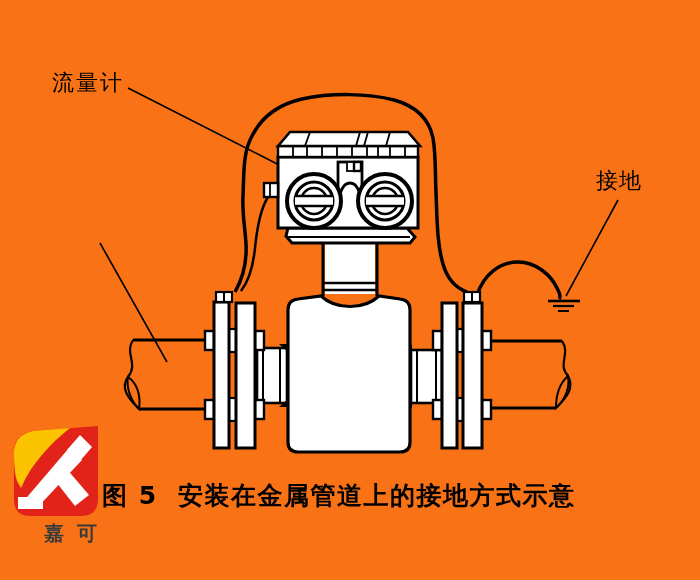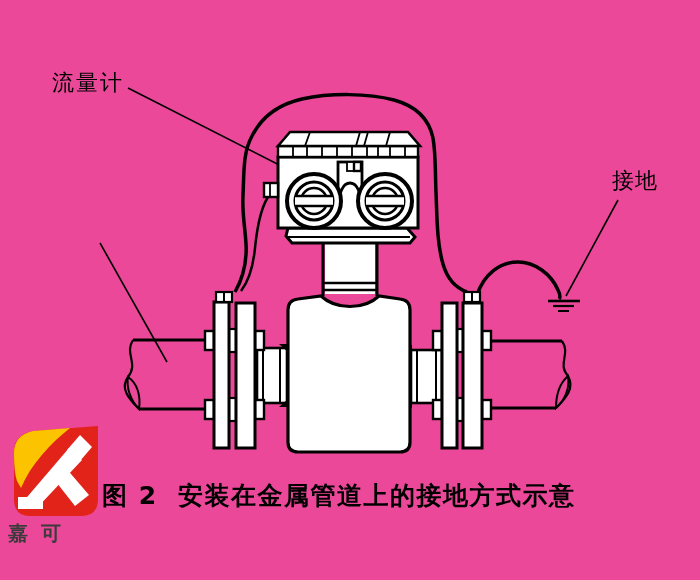--- a/index.html
+++ b/index.html
@@ -1,26 +1,26 @@
 <!DOCTYPE html>
 <html><head>
 <meta charset="utf-8">
 <style>
   html,body{margin:0;padding:0;background:#fff;}
-  #stage{position:relative;width:700px;height:580px;background:#ec4899;overflow:hidden;
+  #stage{position:relative;width:700px;height:580px;background:#f97316;overflow:hidden;
          font-family:"DejaVu Sans","Liberation Sans",sans-serif;}
   #diagram{position:absolute;left:0;top:0;}
   .lbl{position:absolute;color:#000;font-weight:500;white-space:pre;}
   .lbl-flowmeter{left:52px;top:68px;font-size:22px;letter-spacing:2px;}
   .lbl-pipe{left:49px;top:202px;font-size:22px;letter-spacing:2px;}
-  .lbl-ground{left:596px;top:166px;font-size:22px;letter-spacing:1px;margin-left:16px;}
+  .lbl-ground{left:596px;top:166px;font-size:22px;letter-spacing:1px;}
   .caption{position:absolute;left:102px;top:479px;font-size:25px;font-weight:700;
            letter-spacing:1.5px;color:#000;white-space:pre;}
   .logo-wrap{position:absolute;left:8px;top:424px;width:92px;height:130px;}
-  .logo-text{position:absolute;left:0px;top:96px;width:92px;text-align:left;
+  .logo-text{position:absolute;left:0px;top:96px;width:92px;text-align:right;
              font-size:20px;font-weight:700;color:#3b3b3b;letter-spacing:3px;white-space:pre;}
   svg{display:block;}
   .ln{stroke:#000;fill:none;}
   .fw{fill:#fff;stroke:#000;}
   .fb{fill:#000;stroke:none;}
 </style>
 </head>
 <body>
 
 <div id="stage">
@@ -167,21 +167,21 @@
 
       <g>
         <rect x="264" y="183" width="14" height="14" class="fw" stroke-width="2.4"></rect>
         <line x1="270" y1="183" x2="270" y2="197" class="ln" stroke-width="1.8"></line>
       </g>
     </g>
   </svg>
 
   <div class="lbl lbl-flowmeter">流量计</div>
   <div class="lbl lbl-ground">接地</div>
-  <div class="caption">图 2  安装在金属管道上的接地方式示意</div>
+  <div class="caption">图 5  安装在金属管道上的接地方式示意</div>
 
   <div class="logo-wrap">
     <svg width="92" height="95" viewBox="0 0 92 95">
       <path fill="#e2231a" d="M25,7 L90,2 L90,75 Q90,92 73,92 L22,92 Q6,92 6,75 L6,27 Q6,11 25,7 Z"></path>
       <path fill="#fcc400" d="M25,7 L62,4 C43,19 23,40 13,64 L9,57 Q6,49 6,29 Q6,11 25,7 Z"></path>
       <g fill="#ffffff">
         <polygon points="14,79 61,24 74,36 28,85"></polygon>
         <polygon points="59,26 72,11 84,23 72,37"></polygon>
         <polygon points="45,54 57,43 81,71 67,82"></polygon>
         <polygon points="10,73 35,73 35,85 10,85"></polygon>

